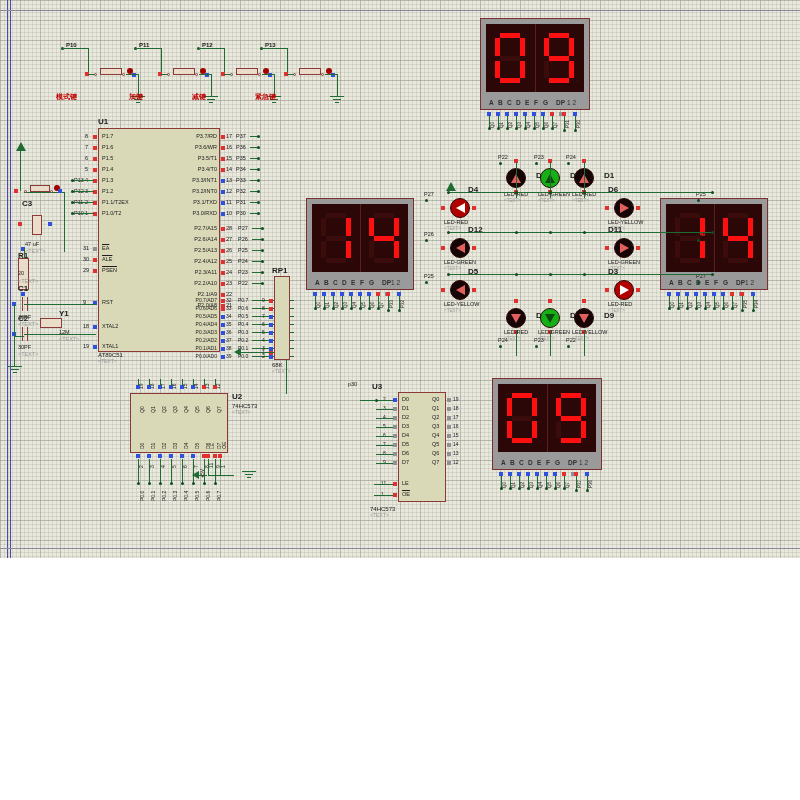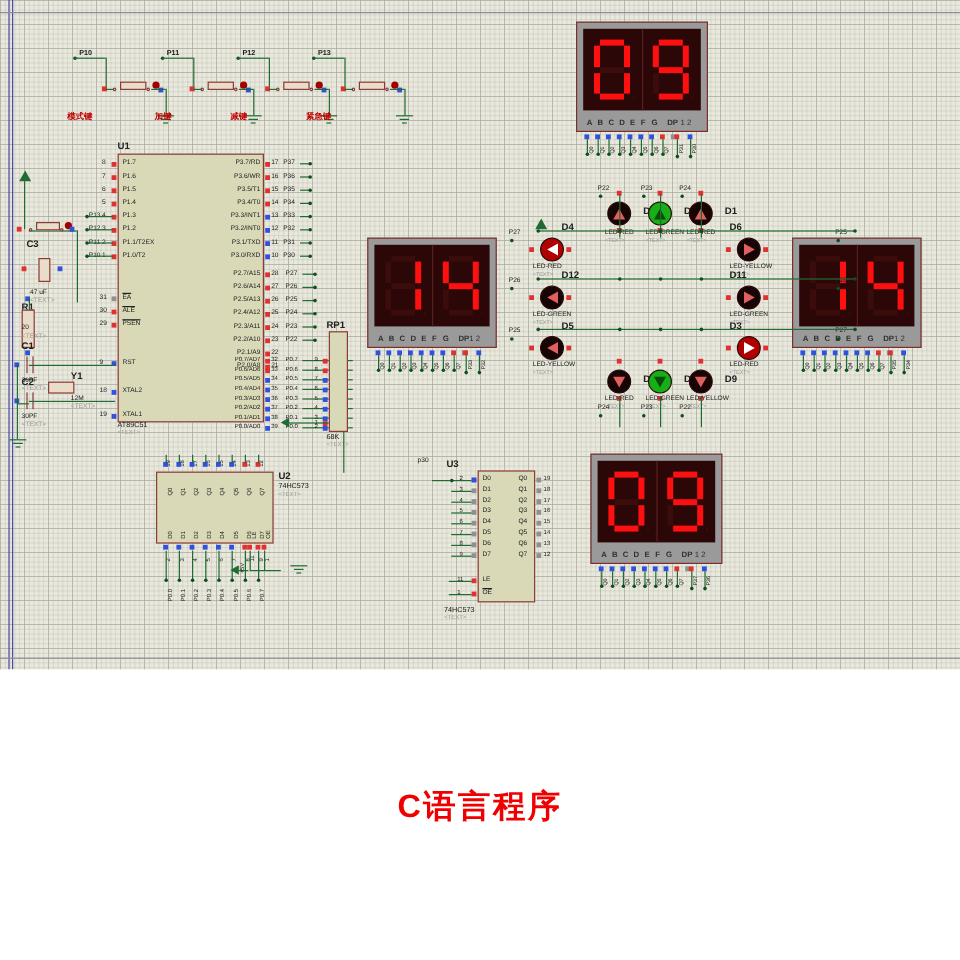--- a/index.html
+++ b/index.html
@@ -1087,15 +1087,14 @@
         <div class="bigdot" style="left:54px;top:185px;"></div>
         <div class="pinsq pred" style="left:14px;top:189px;"></div>
         <div class="pinsq pblu" style="left:58px;top:189px;"></div>
         <div class="abs" style="left:16px;top:142px;width:0;height:0;border-left:5px solid transparent;border-right:5px solid transparent;border-bottom:9px solid #1f6b33;"></div>
         <div class="wire wv" style="left:20px;top:151px;height:40px;"></div>
         <div class="wire wv" style="left:286px;top:360px;height:34px;"></div>
       </div>
   </div>
 
   <div id="caption">
-    <div class="cap1">C语言程序</div>
   </div>
 </div>
 
 </body></html>

